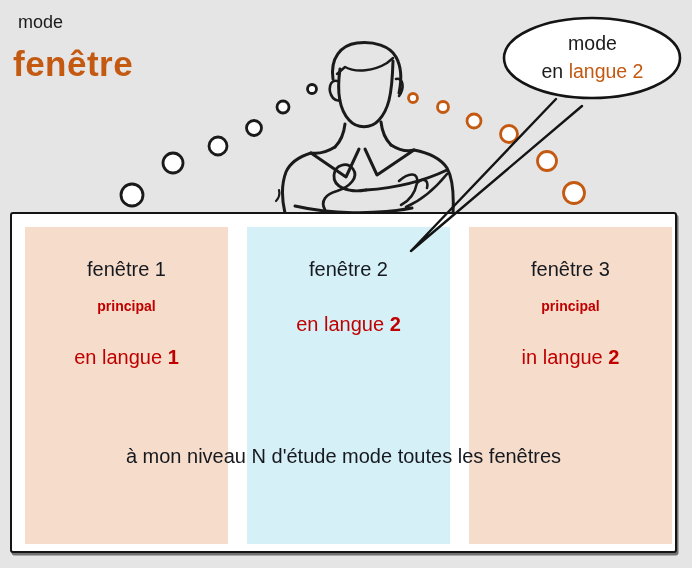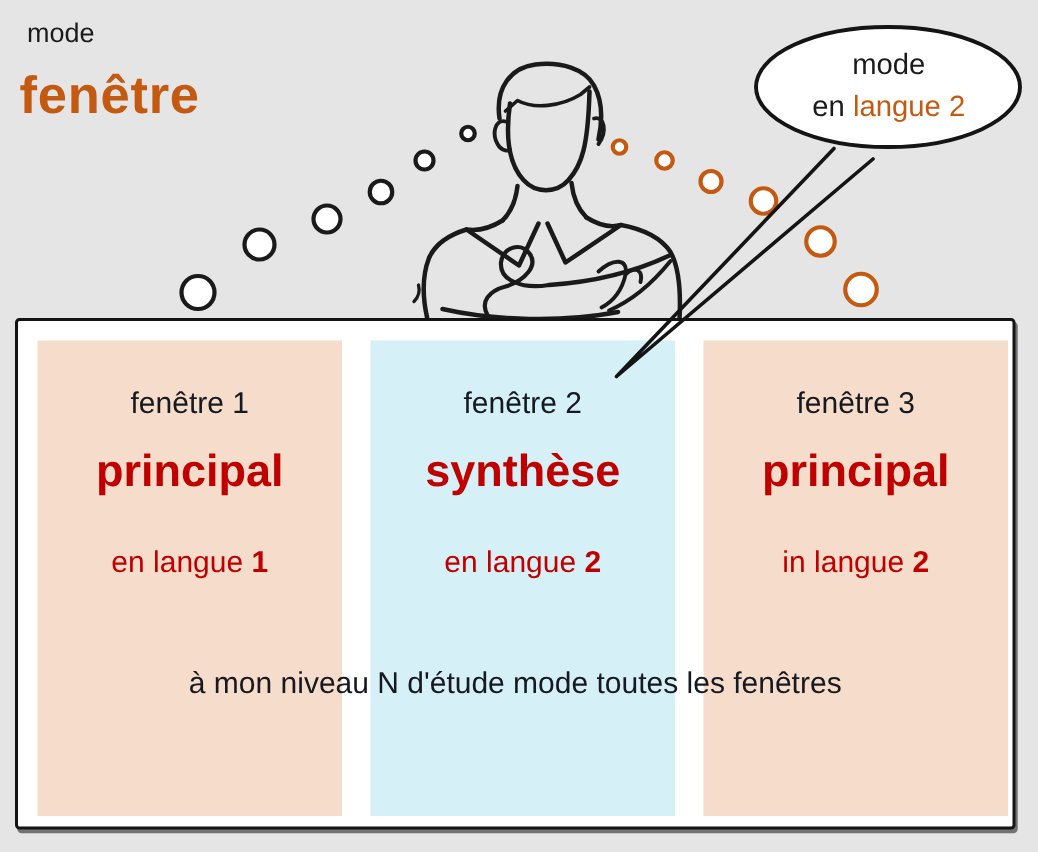--- a/index.html
+++ b/index.html
@@ -31,21 +31,21 @@
   }
   .win-col{
     position:absolute;top:13px;width:203px;height:317px;text-align:center;
   }
   .col-peach{background:var(--window_peach,#f6dcca);}
   .col-blue{background:var(--window_blue,#d5f0f6);}
   .col-1{left:13px;}
   .col-2{left:235px;}
   .col-3{left:457px;}
   .win-name{margin-top:31px;font-size:20px;color:#16191f;}
-  .win-role{margin-top:17px;font-size:30px;font-weight:700;color:var(--text_red,#c00000);}
+  .win-role{margin-top:17px;font-size:14px;font-weight:700;color:var(--text_red,#c00000);}
   .win-lang{margin-top:32px;font-size:20px;color:var(--text_red,#c00000);}
   .win-lang .num{font-weight:700;}
   .box-note{
     position:absolute;left:0;top:231px;width:100%;text-align:center;
     font-size:20px;color:#16191f;z-index:2;
   }
 </style>
 </head>
 <body>
 
@@ -60,21 +60,20 @@
   </div>
 
   <div class="main-box">
     <div class="win-col col-peach col-1">
       <div class="win-name">fenêtre 1</div>
       <div class="win-role">principal</div>
       <div class="win-lang"><span>en langue</span> <span class="num">1</span></div>
     </div>
     <div class="win-col col-blue col-2">
       <div class="win-name">fenêtre 2</div>
-      <div class="win-role">synthèse</div>
       <div class="win-lang"><span>en langue</span> <span class="num">2</span></div>
     </div>
     <div class="win-col col-peach col-3">
       <div class="win-name">fenêtre 3</div>
       <div class="win-role">principal</div>
       <div class="win-lang"><span>in langue</span> <span class="num">2</span></div>
     </div>
     <div class="box-note">à mon niveau N d'étude mode toutes les fenêtres</div>
   </div>
 

